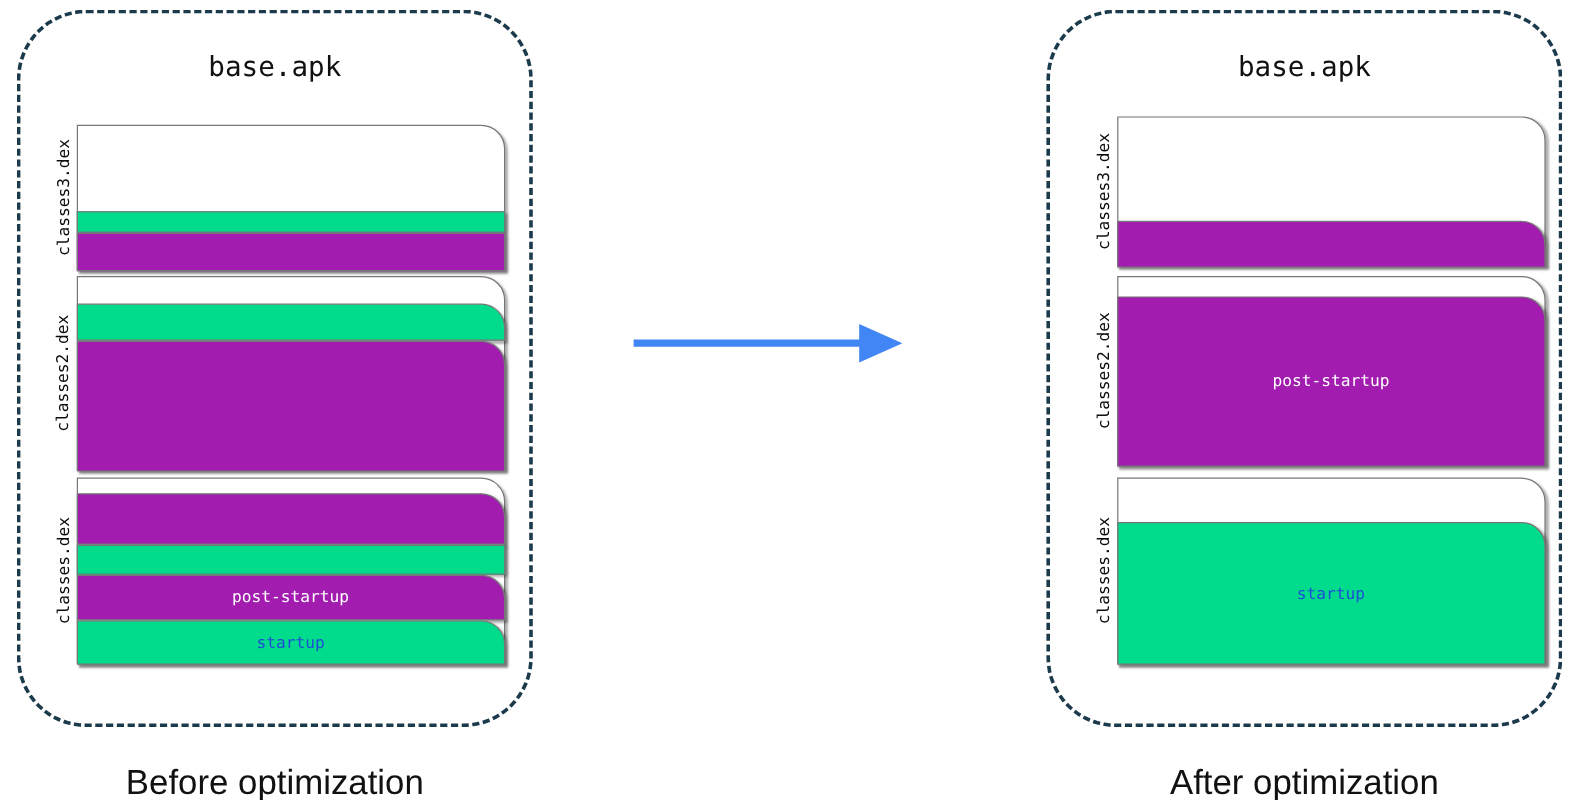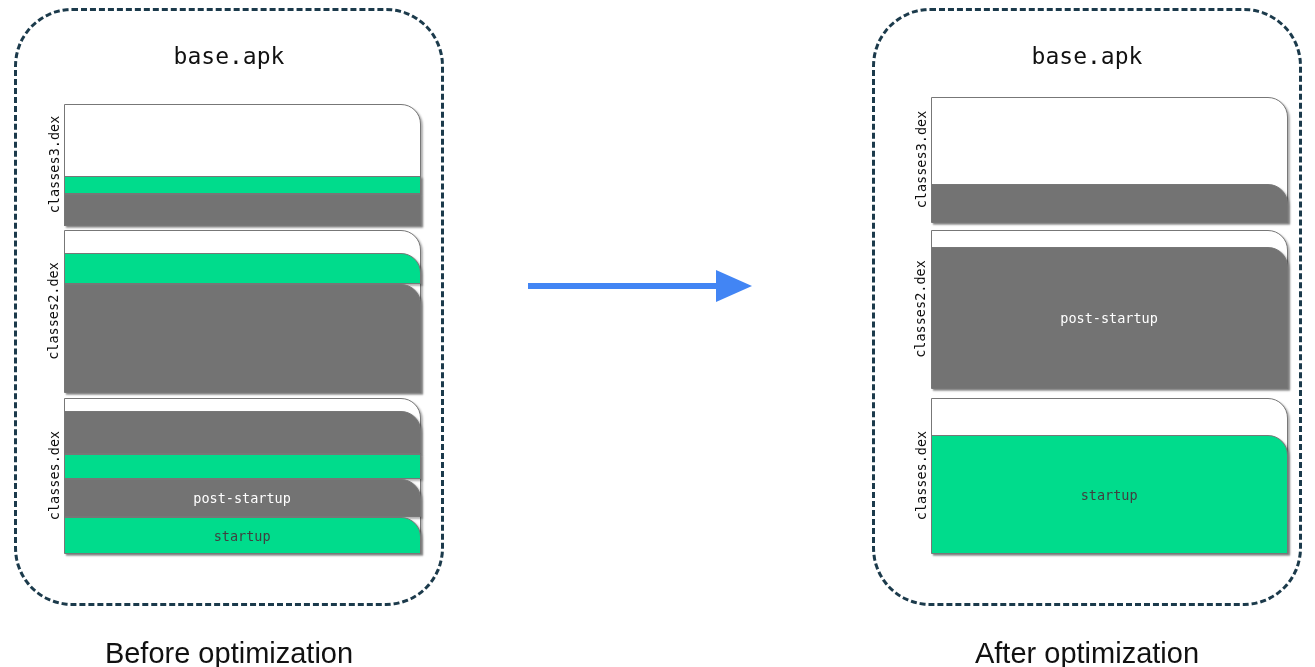--- a/index.html
+++ b/index.html
@@ -77,22 +77,22 @@
     box-sizing: border-box;
     border: 1.4px solid #777777;
     display: flex;
     align-items: center;
     justify-content: center;
     font-family: "DejaVu Sans Mono", "Liberation Mono", monospace;
     font-size: 13.5px;
     white-space: nowrap;
     box-shadow: 2px 2px 2px rgba(0,0,0,0.30);
   }
-  .seg.blue  { background: #737373; color: #ffffff; }
-  .seg.green { background: #00dc8c; color: #404040; }
+  .seg.blue  { background: #a21caf; color: #ffffff; }
+  .seg.green { background: #00dc8c; color: #1d4ed8; }
   .seg.round-tr { border-top-right-radius: 20px; }
 
   
   .arrow-wrap {
     position: absolute;
     left: 520px;
     top: 262px;
     width: 240px;
     height: 48px;
   }

